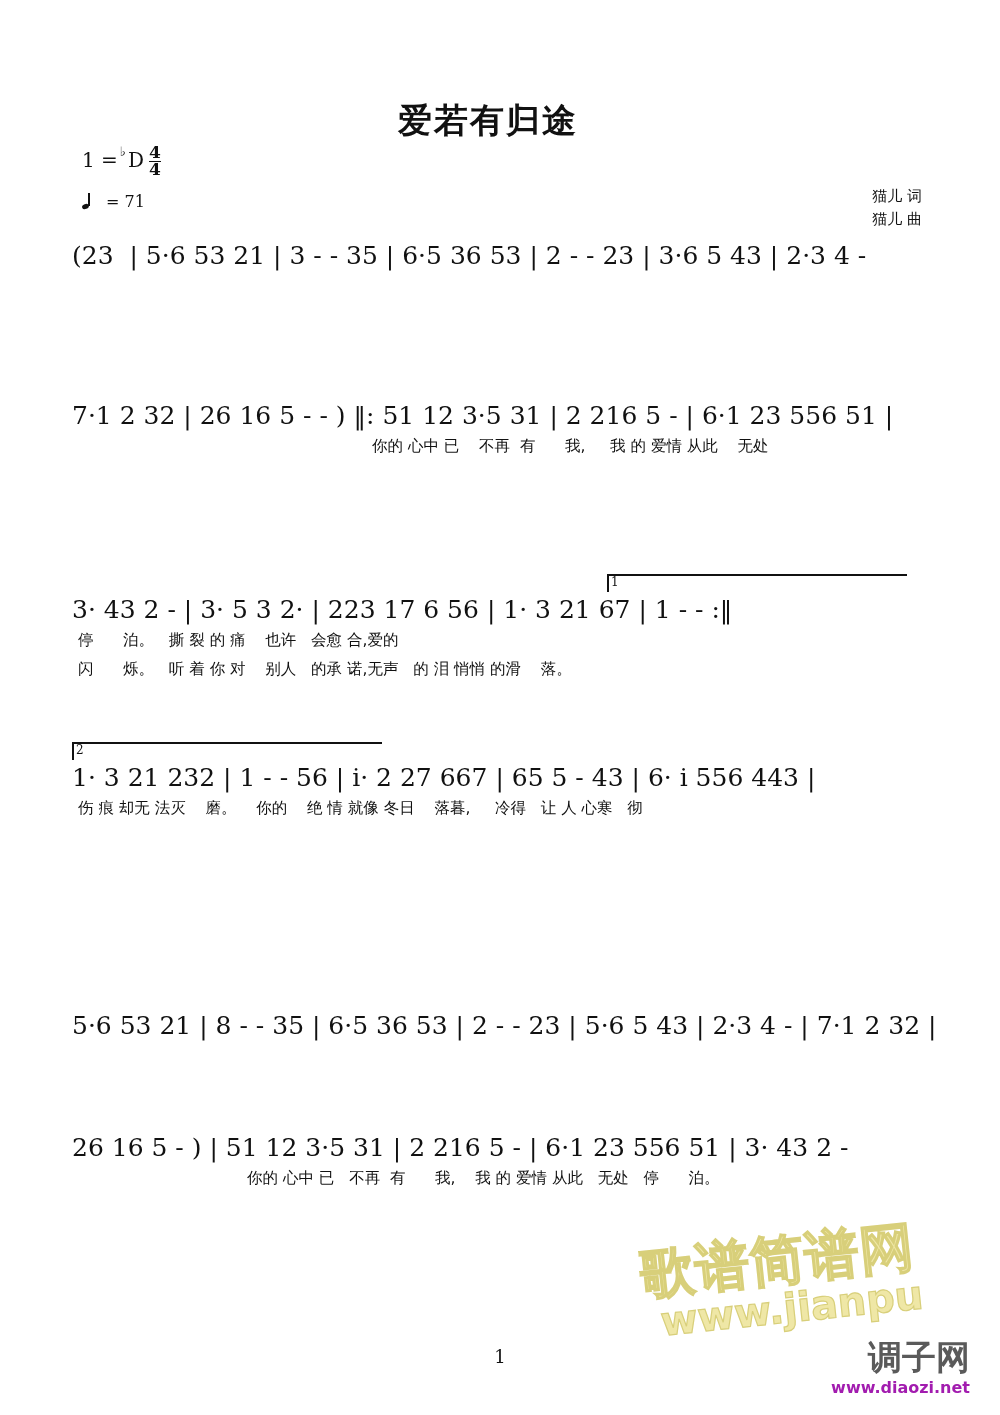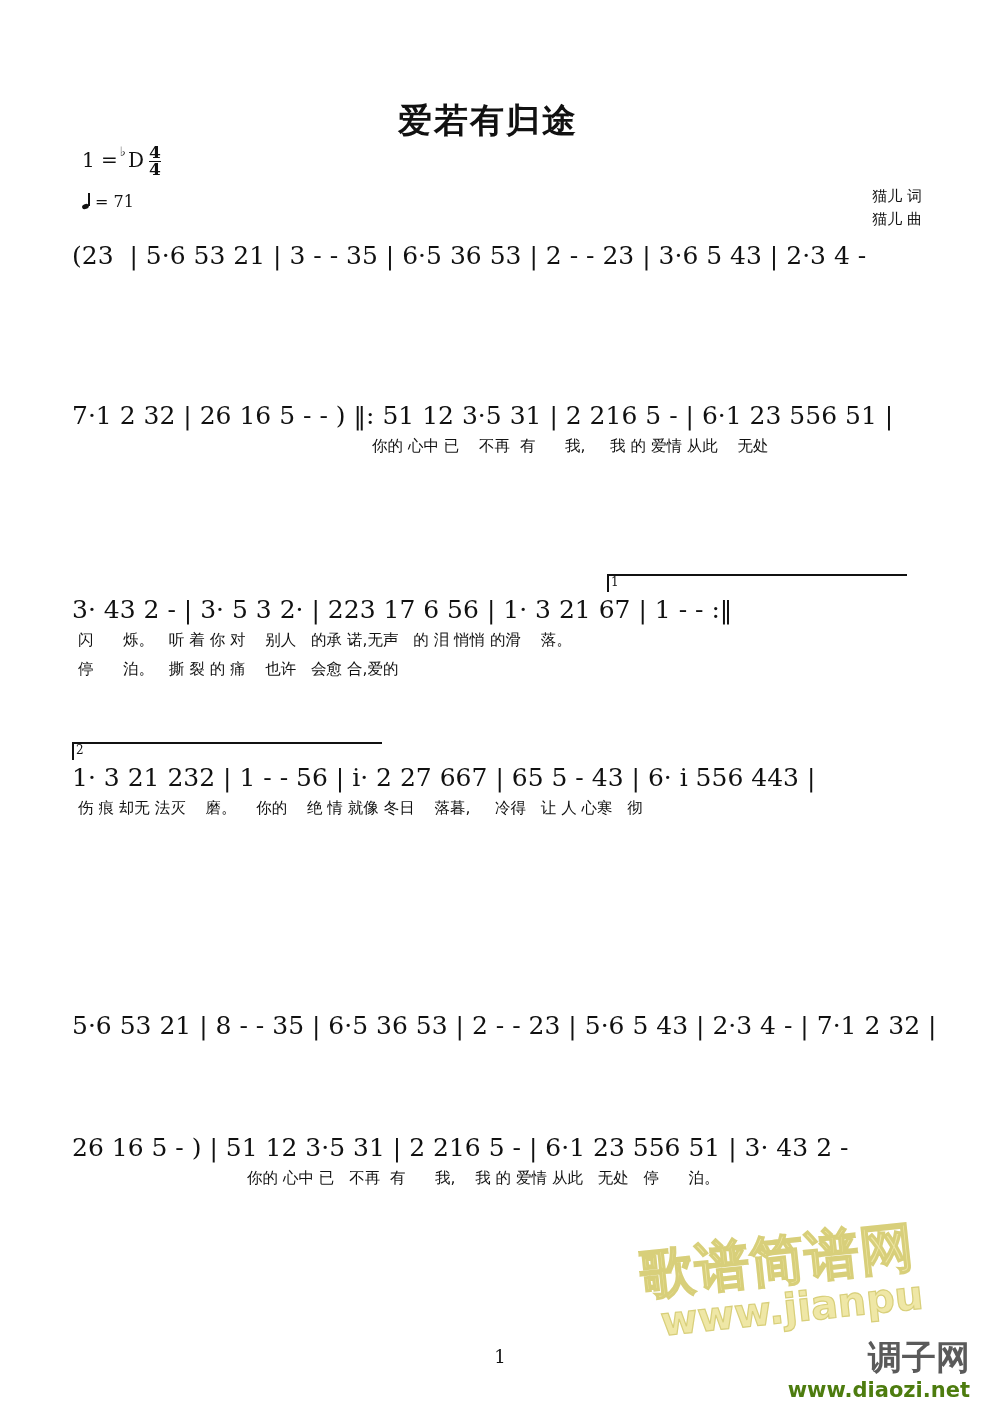--- a/index.html
+++ b/index.html
@@ -58,21 +58,21 @@
     position: relative;
     top: -3px;
   }
   .meter .num { display: block; }
   .meter .den { display: block; border-top: 1.6px solid #111; }
   .tempo {
     margin-top: 12px;
     font-size: 16px;
     display: flex;
     align-items: center;
-    gap: 3px;
+    gap: 14px;
     font-family: "DejaVu Serif", serif;
   }
   .note-glyph {
     display: inline-block;
     width: 10px;
     height: 16px;
     position: relative;
   }
   .note-glyph::before {
     content: "";
@@ -159,23 +159,23 @@
     top: 1335px;
     font-size: 34px;
     font-weight: 700;
     color: #5a5a5a;
     font-family: "DejaVu Sans", sans-serif;
   }
   .wm4 {
     position: absolute;
     right: 30px;
     top: 1378px;
-    font-size: 21px;
+    font-size: 16px;
     font-weight: 700;
-    color: #4d7c0f;
+    color: #a21caf;
     font-family: "DejaVu Sans", sans-serif;
   }
   .repeat-bracket {
     position: absolute;
     font-size: 12px;
     font-family: "DejaVu Serif", serif;
   }
   .rb-line {
     position: absolute;
     background: #111;
@@ -218,22 +218,22 @@
     <div class="lyrics indent1">你的 心中 已    不再  有      我,     我 的 爱情 从此    无处</div>
   </div>
 
   <div class="staff" style="top:578px;">
     <div class="repeat-bracket" style="left:535px; top:-4px;">
       <div class="rb-line" style="left:0; top:0; width:300px; height:1.6px;"></div>
       <div class="rb-line" style="left:0; top:0; width:1.6px; height:18px;"></div>
       <span style="position:absolute; left:4px; top:1px;">1</span>
     </div>
     <div class="notes" style="margin-top:16px;">3· 43 2 - | 3· 5 3 2· | 223 17 6 56 | 1· 3 21 67 | 1 - - :‖</div>
+    <div class="lyrics">停      泊。   撕 裂 的 痛    也许   会愈 合,爱的</div>
     <div class="lyrics">闪      烁。   听 着 你 对    别人   的承 诺,无声   的 泪 悄悄 的滑    落。</div>
-    <div class="lyrics">停      泊。   撕 裂 的 痛    也许   会愈 合,爱的</div>
   </div>
 
   <div class="staff" style="top:742px;">
     <div class="repeat-bracket" style="left:0px; top:0px;">
       <div class="rb-line" style="left:0; top:0; width:310px; height:1.6px;"></div>
       <div class="rb-line" style="left:0; top:0; width:1.6px; height:18px;"></div>
       <span style="position:absolute; left:4px; top:1px;">2</span>
     </div>
     <div class="notes" style="margin-top:20px;">1· 3 21 232 | 1 - - 56 | i· 2 27 667 | 65 5 - 43 | 6· i 556 443 |</div>
     <div class="lyrics">伤 痕 却无 法灭    磨。    你的    绝 情 就像 冬日    落暮,     冷得   让 人 心寒   彻</div>

